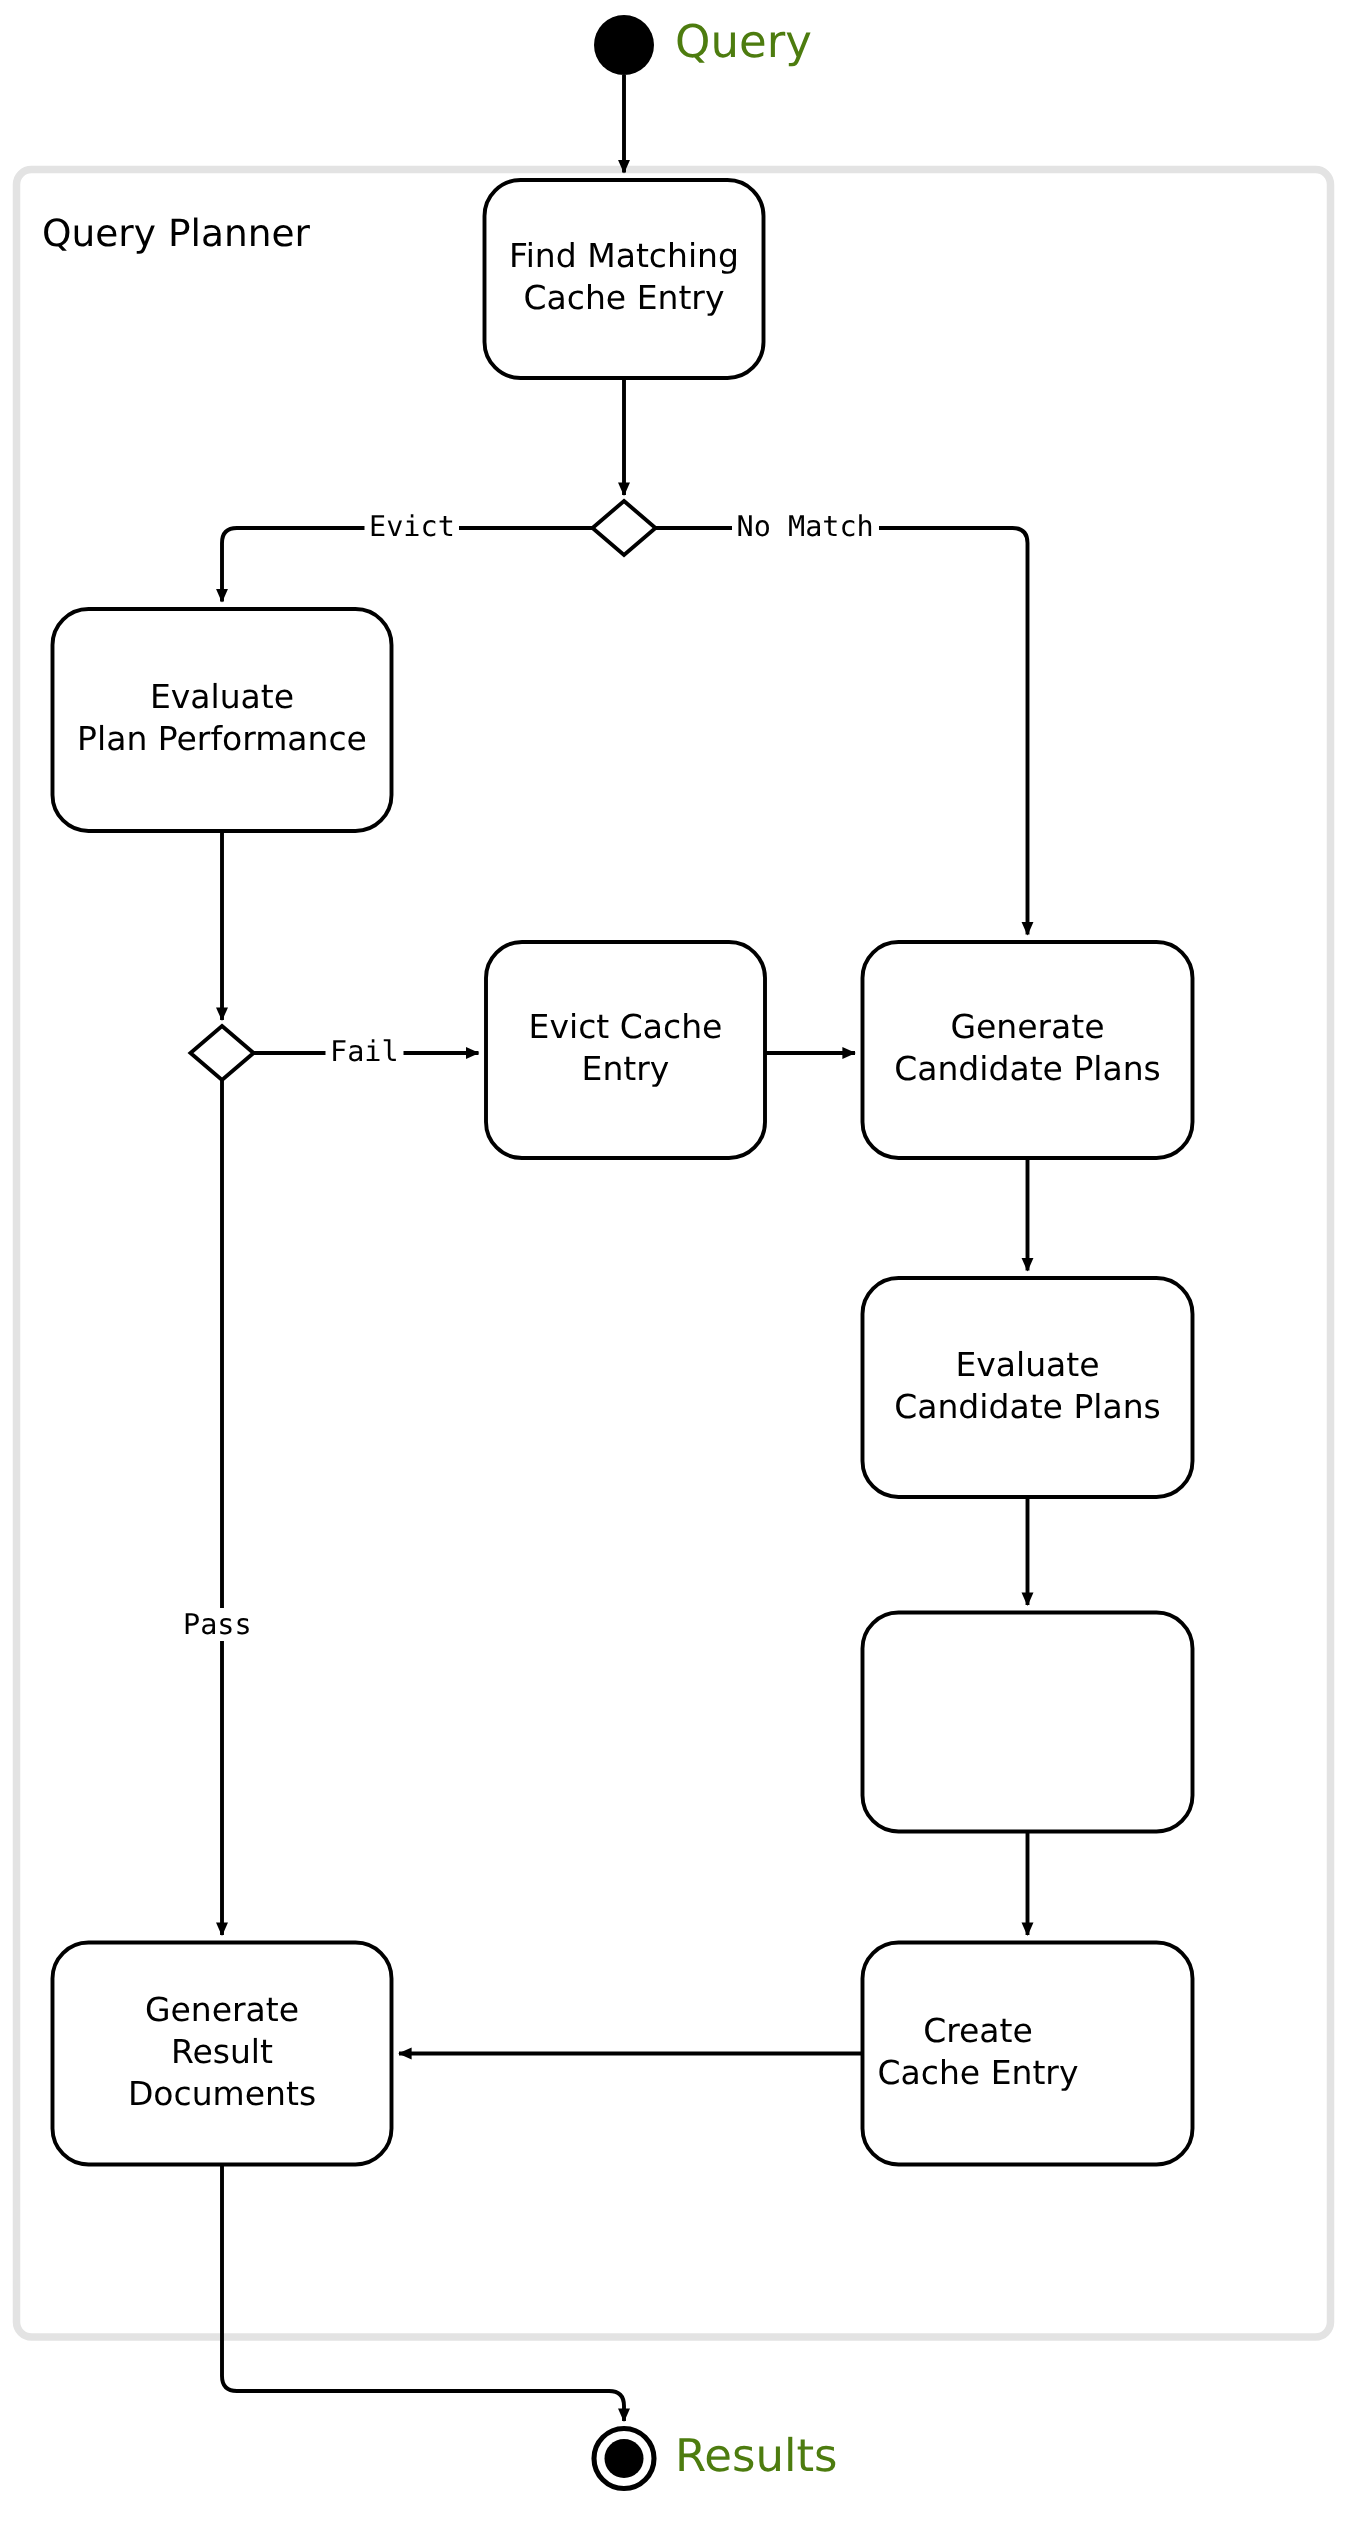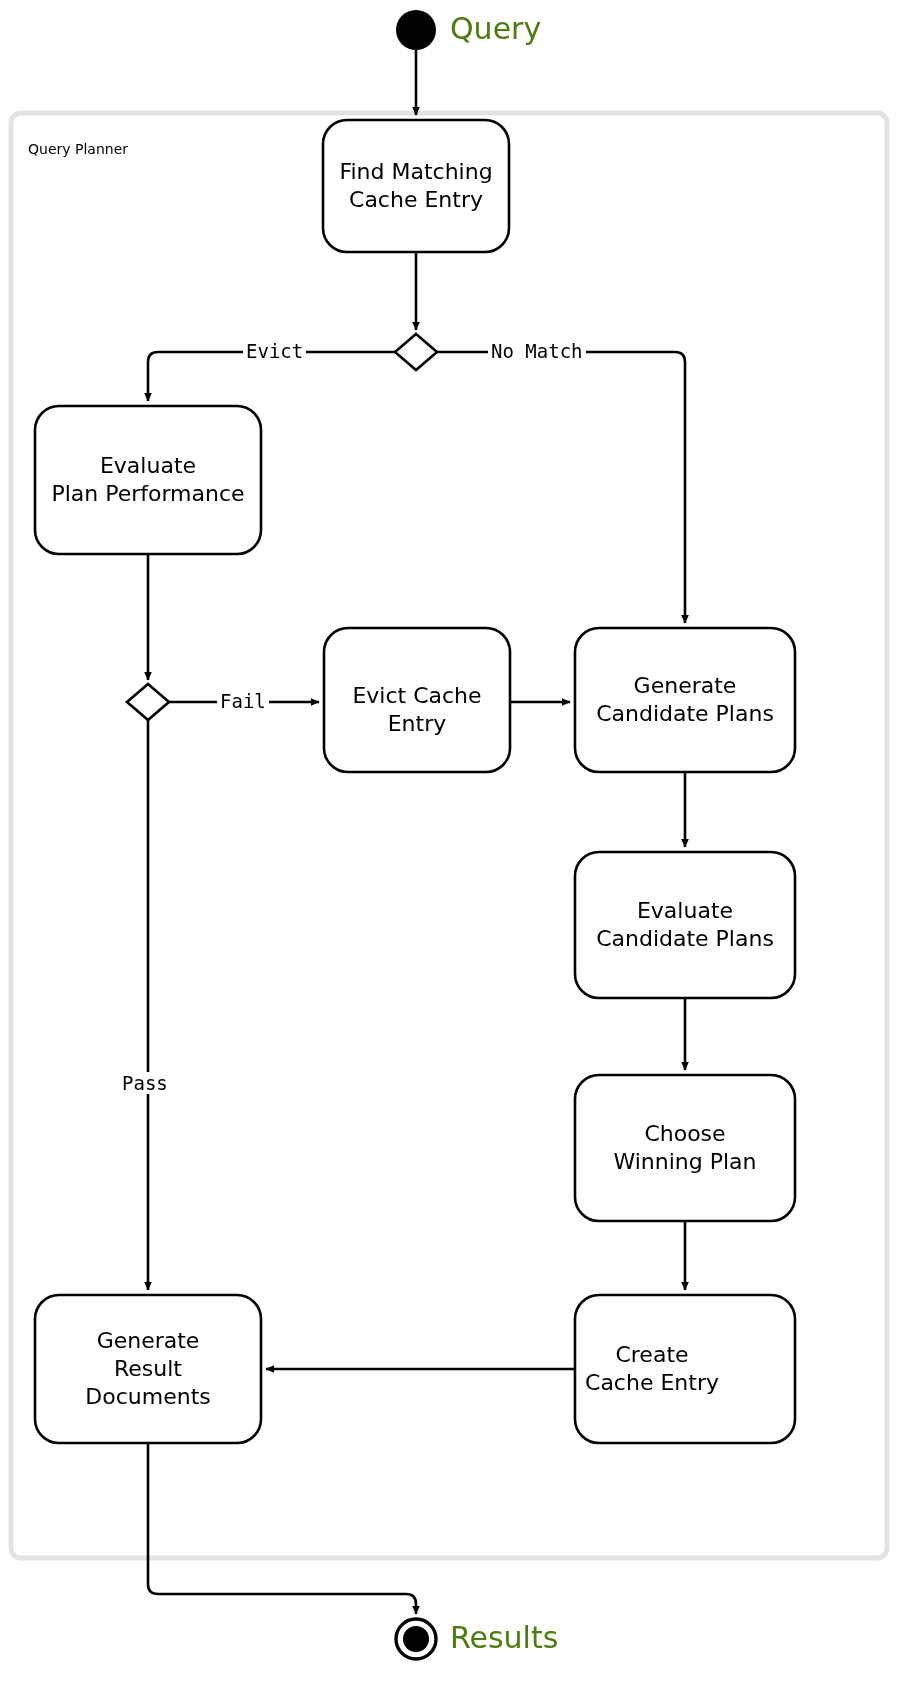--- a/index.html
+++ b/index.html
@@ -47,21 +47,21 @@
   .terminal-label {
     position: absolute;
     font-family: "DejaVu Sans", sans-serif;
     font-size: 30px;
     color: #4d7c0f;
     white-space: nowrap;
   }
   .group-title {
     position: absolute;
     font-family: "DejaVu Sans", sans-serif;
-    font-size: 14px;
+    font-size: 25px;
     color: #000000;
     white-space: nowrap;
   }
 </style>
 </head>
 <body>
 
 <div id="canvas">
 
   <svg class="layer" viewBox="0 0 900 1692">
@@ -129,31 +129,29 @@
 
   <div class="terminal-label" style="left:450px; top:11px;">Query</div>
   <div class="terminal-label" style="left:450px; top:1620px;">Results</div>
 
   <div class="node-label" style="left:323px; top:120px; width:186px; height:132px;">Find Matching
 Cache Entry</div>
 
   <div class="node-label" style="left:35px; top:406px; width:226px; height:148px;">Evaluate
 Plan Performance</div>
 
-  <div class="node-label" style="left:324px; top:628px; width:186px; height:144px;margin-top:10px;">Evict Cache
+  <div class="node-label" style="left:324px; top:628px; width:186px; height:144px;">Evict Cache
 Entry</div>
 
   <div class="node-label" style="left:575px; top:628px; width:220px; height:144px;">Generate
 Candidate Plans</div>
 
   <div class="node-label" style="left:575px; top:852px; width:220px; height:146px;">Evaluate
 Candidate Plans</div>
 
-  <div class="node-label" style="left:575px; top:1075px; width:220px; height:146px;">Choose
-Winning Plan</div>
 
   <div class="node-label" style="left:542px; top:1295px; width:220px; height:148px;">Create
 Cache Entry</div>
 
   <div class="node-label" style="left:35px; top:1295px; width:226px; height:148px;">Generate
 Result
 Documents</div>
 
   <div class="edge-label" style="left:243px; top:340px;">Evict</div>
 

